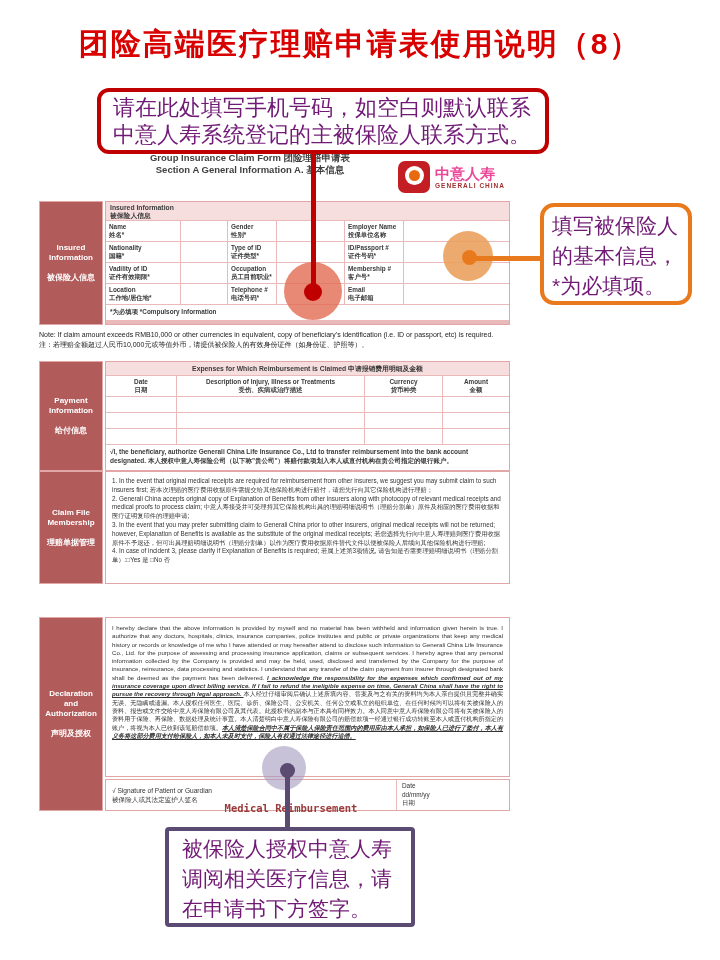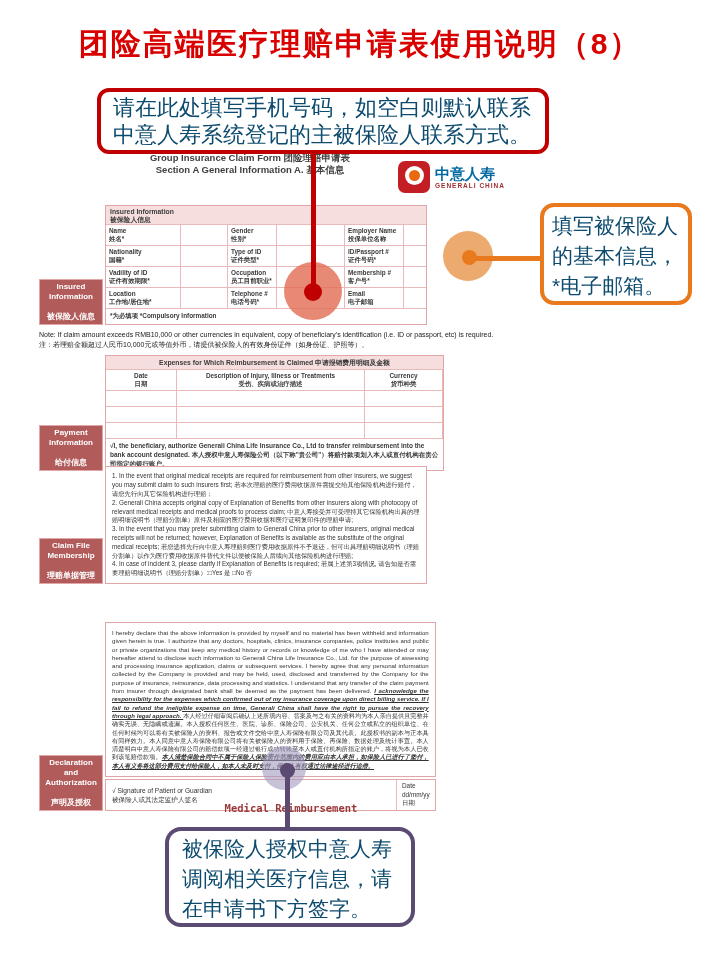--- a/index.html
+++ b/index.html
@@ -5,27 +5,27 @@
   html,body{margin:0;padding:0;background:#ffffff;}
   .stage{position:relative;width:720px;height:960px;background:#fff;overflow:hidden;
          font-family:"Liberation Sans","DejaVu Sans",sans-serif;}
   .pre{white-space:pre-line;}
 
   
   .title{position:absolute;left:0;right:0;top:24px;margin:0;text-align:center;
          font-size:30px;font-weight:bold;color:#d90000;letter-spacing:2px;}
 
   
-  .callout{position:absolute;box-sizing:border-box;background:#fff;z-index:6;color:#0c4a6e;}
+  .callout{position:absolute;box-sizing:border-box;background:#fff;z-index:6;color:#701a75;}
   .callout-phone{left:97px;top:88px;width:452px;height:66px;border:4px solid #c00000;
                  border-radius:12px;padding:2px 12px;font-size:22px;line-height:27px;}
   .callout-basic{left:540px;top:203px;width:152px;height:102px;border:4px solid #e8791d;
                  border-radius:14px;padding:4px 8px;font-size:21px;line-height:30px;}
   .callout-sign{left:165px;top:827px;width:250px;height:100px;border:4px solid #5b4b73;
-                border-radius:16px;padding:3px 13px;font-size:21px;line-height:30px;}
+                border-radius:4px;padding:3px 13px;font-size:21px;line-height:30px;}
 
   
   .circle{position:absolute;border-radius:50%;z-index:2;}
   .circle-red{left:284px;top:262px;width:58px;height:58px;background:rgba(226,107,84,0.8);}
   .circle-orange{left:443px;top:231px;width:50px;height:50px;background:rgba(235,158,90,0.88);}
   .circle-purple{left:262px;top:746px;width:44px;height:44px;background:rgba(164,154,190,0.6);}
   .cline{position:absolute;z-index:3;}
   .line-red{left:311px;top:150px;width:5px;height:140px;background:#c00000;}
   .line-orange{left:468px;top:256px;width:72px;height:5px;background:#e8791d;}
   .line-purple{left:285px;top:770px;width:5px;height:60px;background:#5b4b73;}
@@ -35,24 +35,24 @@
   .dot-purple{left:280px;top:763px;width:15px;height:15px;background:#5b4b73;}
 
   
   .form-header{position:absolute;left:105px;top:152px;width:290px;text-align:center;
                font-size:9.5px;font-weight:bold;color:#3f3f3f;line-height:12px;z-index:1;}
   .logo{position:absolute;left:398px;top:161px;display:flex;align-items:center;gap:5px;z-index:1;}
   .emblem{width:32px;height:32px;background:#c41e25;border-radius:7px;position:relative;}
   .emblem-ring{position:absolute;left:7px;top:5px;width:19px;height:19px;background:#fff;
                border-radius:50%;display:flex;align-items:center;justify-content:center;}
   .emblem-dot{width:11px;height:11px;border-radius:50%;background:#e86a10;}
-  .logo-cn{font-size:15px;font-weight:bold;color:#0369a1;line-height:16px;}
+  .logo-cn{font-size:15px;font-weight:bold;color:#ec4899;line-height:16px;}
   .logo-en{font-size:6.5px;font-weight:bold;color:#a03030;letter-spacing:1px;}
 
-  .sec{position:absolute;left:39px;width:388px;display:flex;gap:2px;z-index:1;align-items:flex-end;}
+  .sec{position:absolute;left:39px;width:471px;display:flex;gap:2px;z-index:1;}
   .side{width:64px;flex:0 0 64px;background:#b25b5b;border:1px solid #e3a6a6;box-sizing:border-box;
         color:#fff;font-weight:bold;font-size:8px;line-height:10px;text-align:center;
         display:flex;align-items:center;justify-content:center;padding:2px;}
   .tbl{flex:1;box-sizing:border-box;}
   .grid{display:grid;gap:1px;background:#eab9b9;border:1px solid #e3a6a6;box-sizing:border-box;height:100%;}
   .cell{background:#fff;overflow:hidden;color:#3a3a3a;}
   .lab{font-size:6.4px;font-weight:bold;line-height:8px;padding:2px 3px;}
   .val{background:#fff;}
   .hdr{background:#f7dede;font-size:6.8px;font-weight:bold;line-height:8px;padding:2px 4px;}
   .hdr-center{text-align:center;display:flex;align-items:center;justify-content:center;}
@@ -106,21 +106,21 @@
   <div class="cline line-orange"></div>
   <div class="circle circle-orange"></div>
   <div class="dot dot-orange"></div>
 
   <div class="cline line-purple"></div>
   <div class="circle circle-purple"></div>
   <div class="dot dot-purple"></div>
 
   <div class="callout callout-basic pre">填写被保险人
 的基本信息，
-*电子邮箱。</div>
+*为必填项。</div>
 
   <div class="callout callout-sign pre">被保险人授权中意人寿
 调阅相关医疗信息，请
 在申请书下方签字。</div>
 
   <div class="form-header">
     <div>Group Insurance Claim Form 团险理赔申请表</div>
     <div>Section A General Information  A. 基本信息</div>
   </div>
   <div class="logo">

